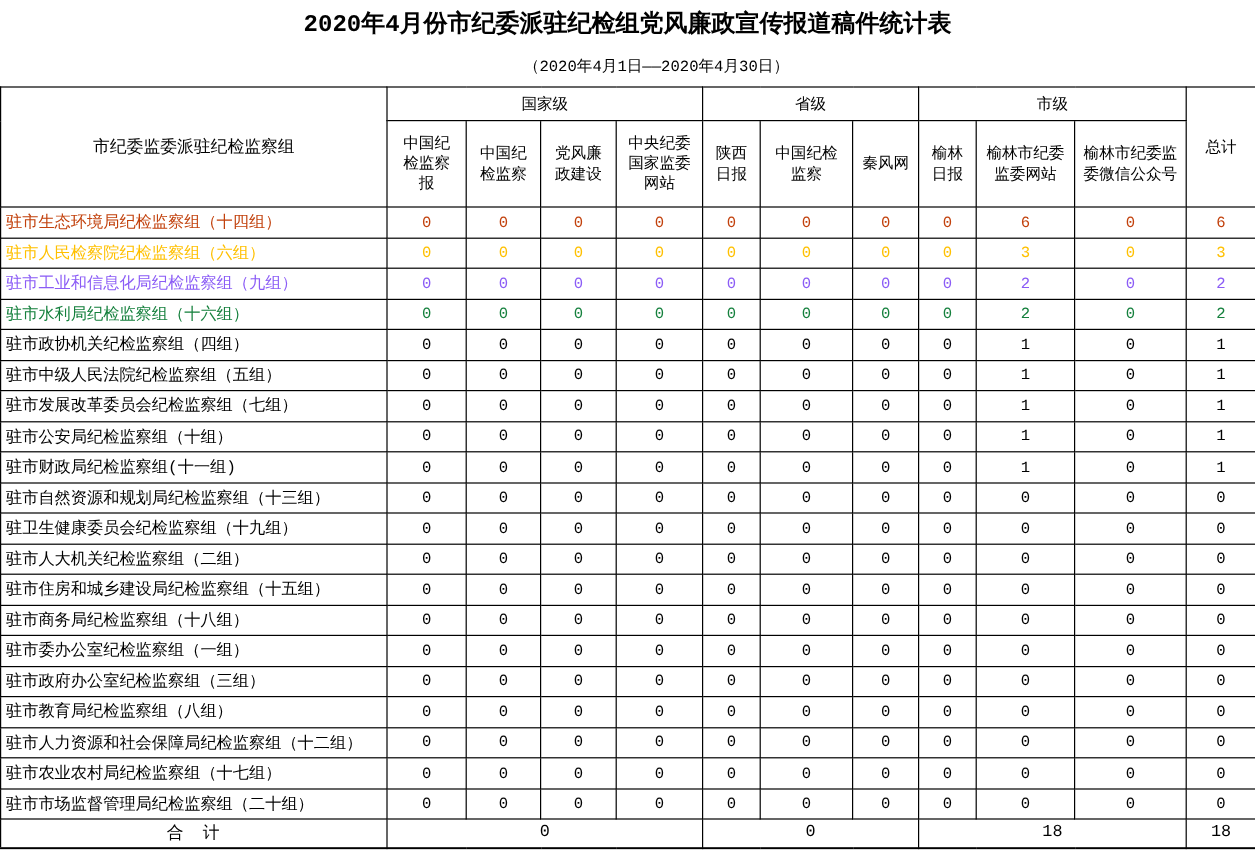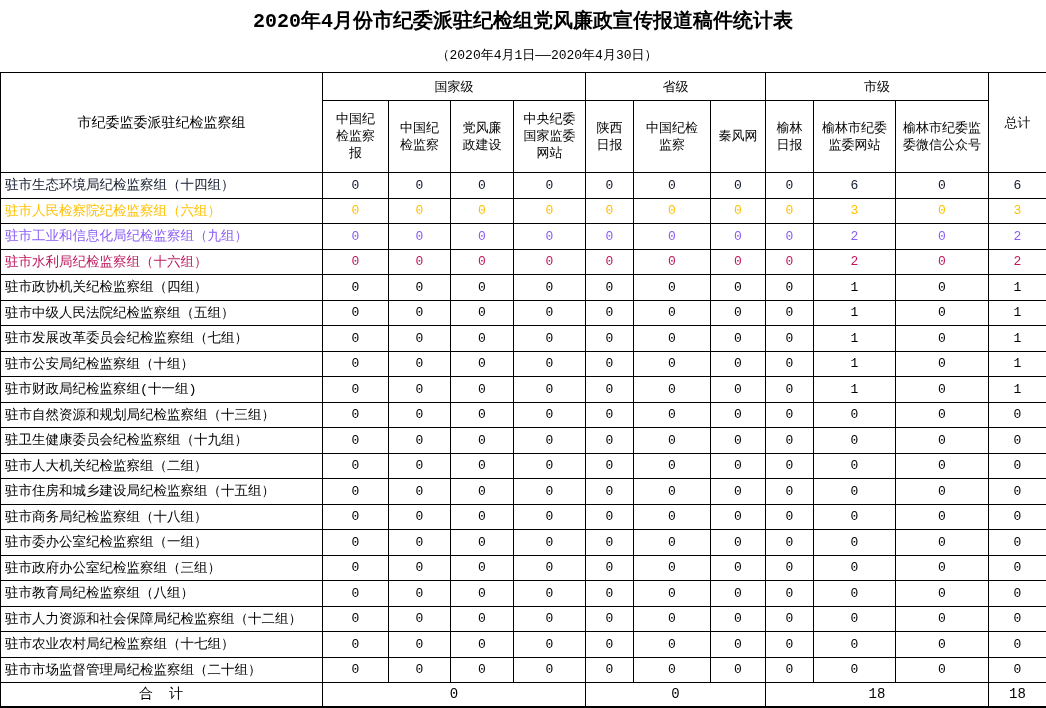--- a/index.html
+++ b/index.html
@@ -70,21 +70,21 @@
         <th>中央纪委国家监委网站</th>
         <th>陕西日报</th>
         <th>中国纪检监察</th>
         <th>秦风网</th>
         <th>榆林日报</th>
         <th>榆林市纪委监委网站</th>
         <th>榆林市纪委监委微信公众号</th>
       </tr>
     </thead>
     <tbody>
-        <tr style="color: #0f172a;">
+        <tr style="color: #c2410c;">
           <td class="name-cell">驻市生态环境局纪检监察组（十四组）</td>
           <td>0</td>
           <td>0</td>
           <td>0</td>
           <td>0</td>
           <td>0</td>
           <td>0</td>
           <td>0</td>
           <td>0</td>
           <td>6</td>
@@ -112,21 +112,21 @@
           <td>0</td>
           <td>0</td>
           <td>0</td>
           <td>0</td>
           <td>0</td>
           <td>0</td>
           <td>2</td>
           <td>0</td>
           <td>2</td>
         </tr>
-        <tr style="color: #be185d;">
+        <tr style="color: #15803d;">
           <td class="name-cell">驻市水利局纪检监察组（十六组）</td>
           <td>0</td>
           <td>0</td>
           <td>0</td>
           <td>0</td>
           <td>0</td>
           <td>0</td>
           <td>0</td>
           <td>0</td>
           <td>2</td>

